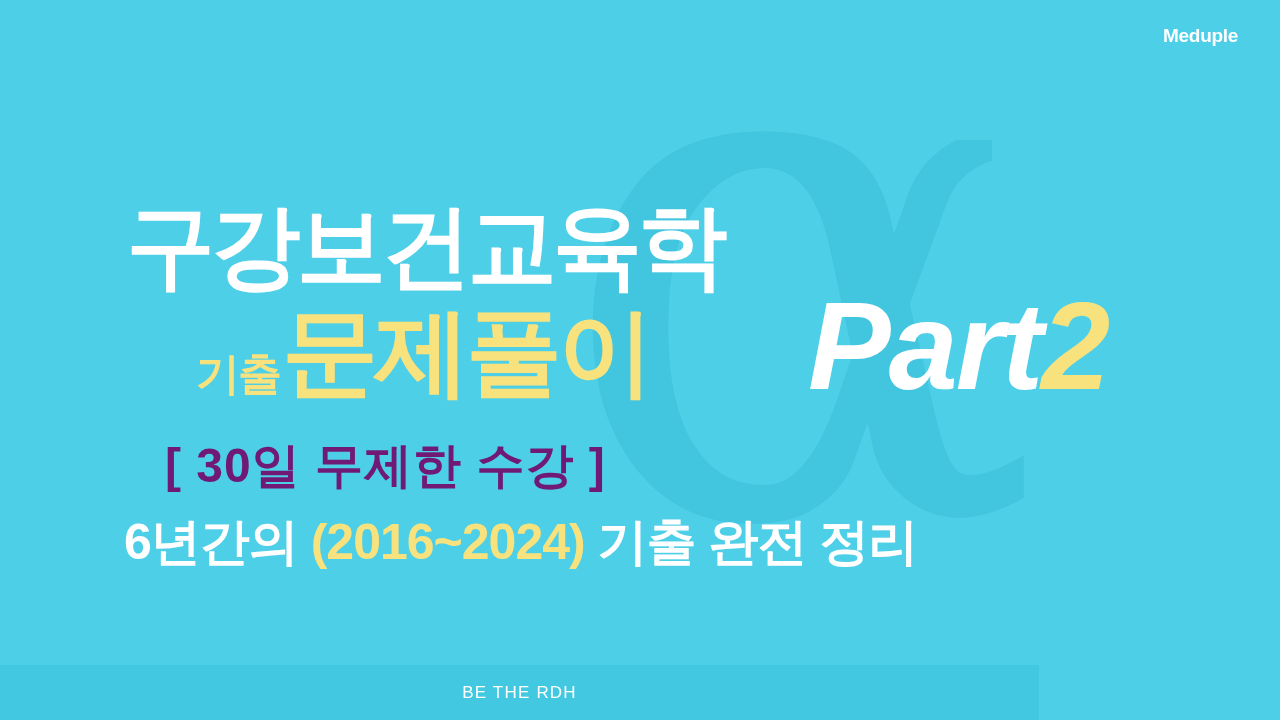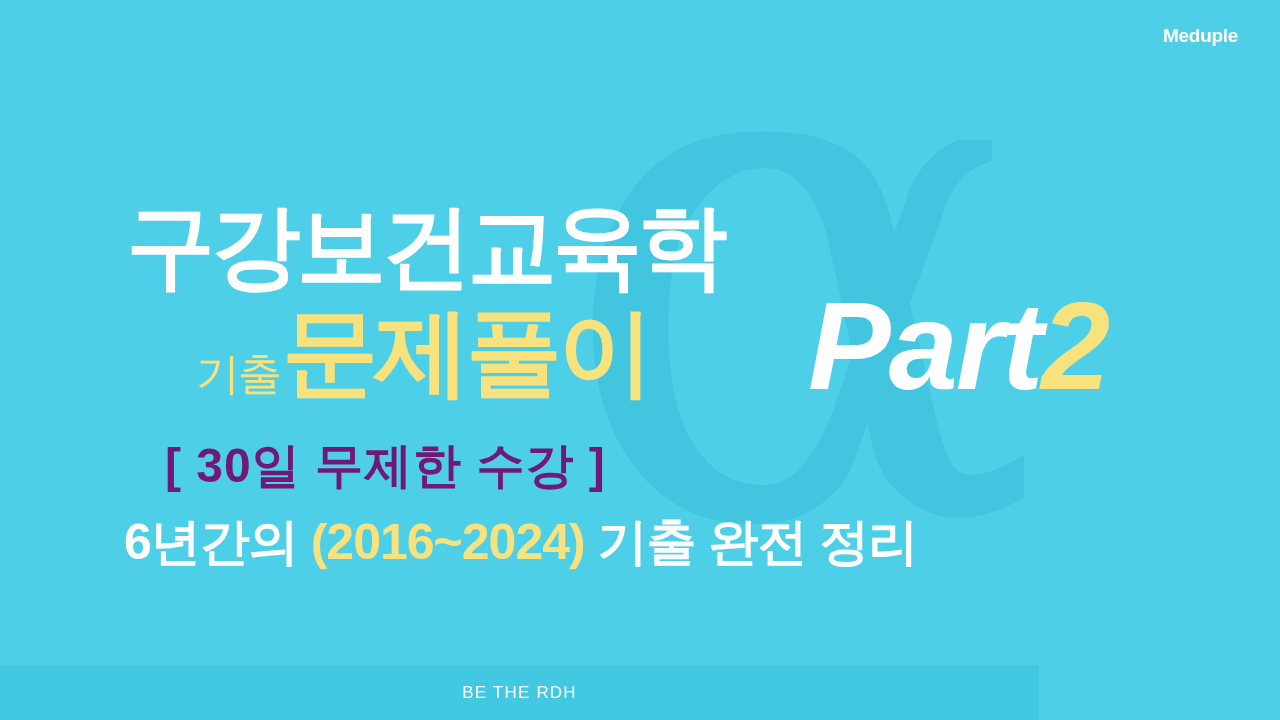--- a/index.html
+++ b/index.html
@@ -72,21 +72,21 @@
     left: 196px;
     top: 292px;
     line-height: 1;
     white-space: nowrap;
     display: flex;
     align-items: flex-end;
   }
   .sub-small {
     color: #f8e27e;
     font-size: 44px;
-    font-weight: normal;
+    font-weight: bold;
     letter-spacing: -2px;
     line-height: 1;
     position: relative;
     top: -4px;
   }
   .sub-big {
     color: #f8e27e;
     font-size: 96px;
     font-weight: bold;
     letter-spacing: -4px;

